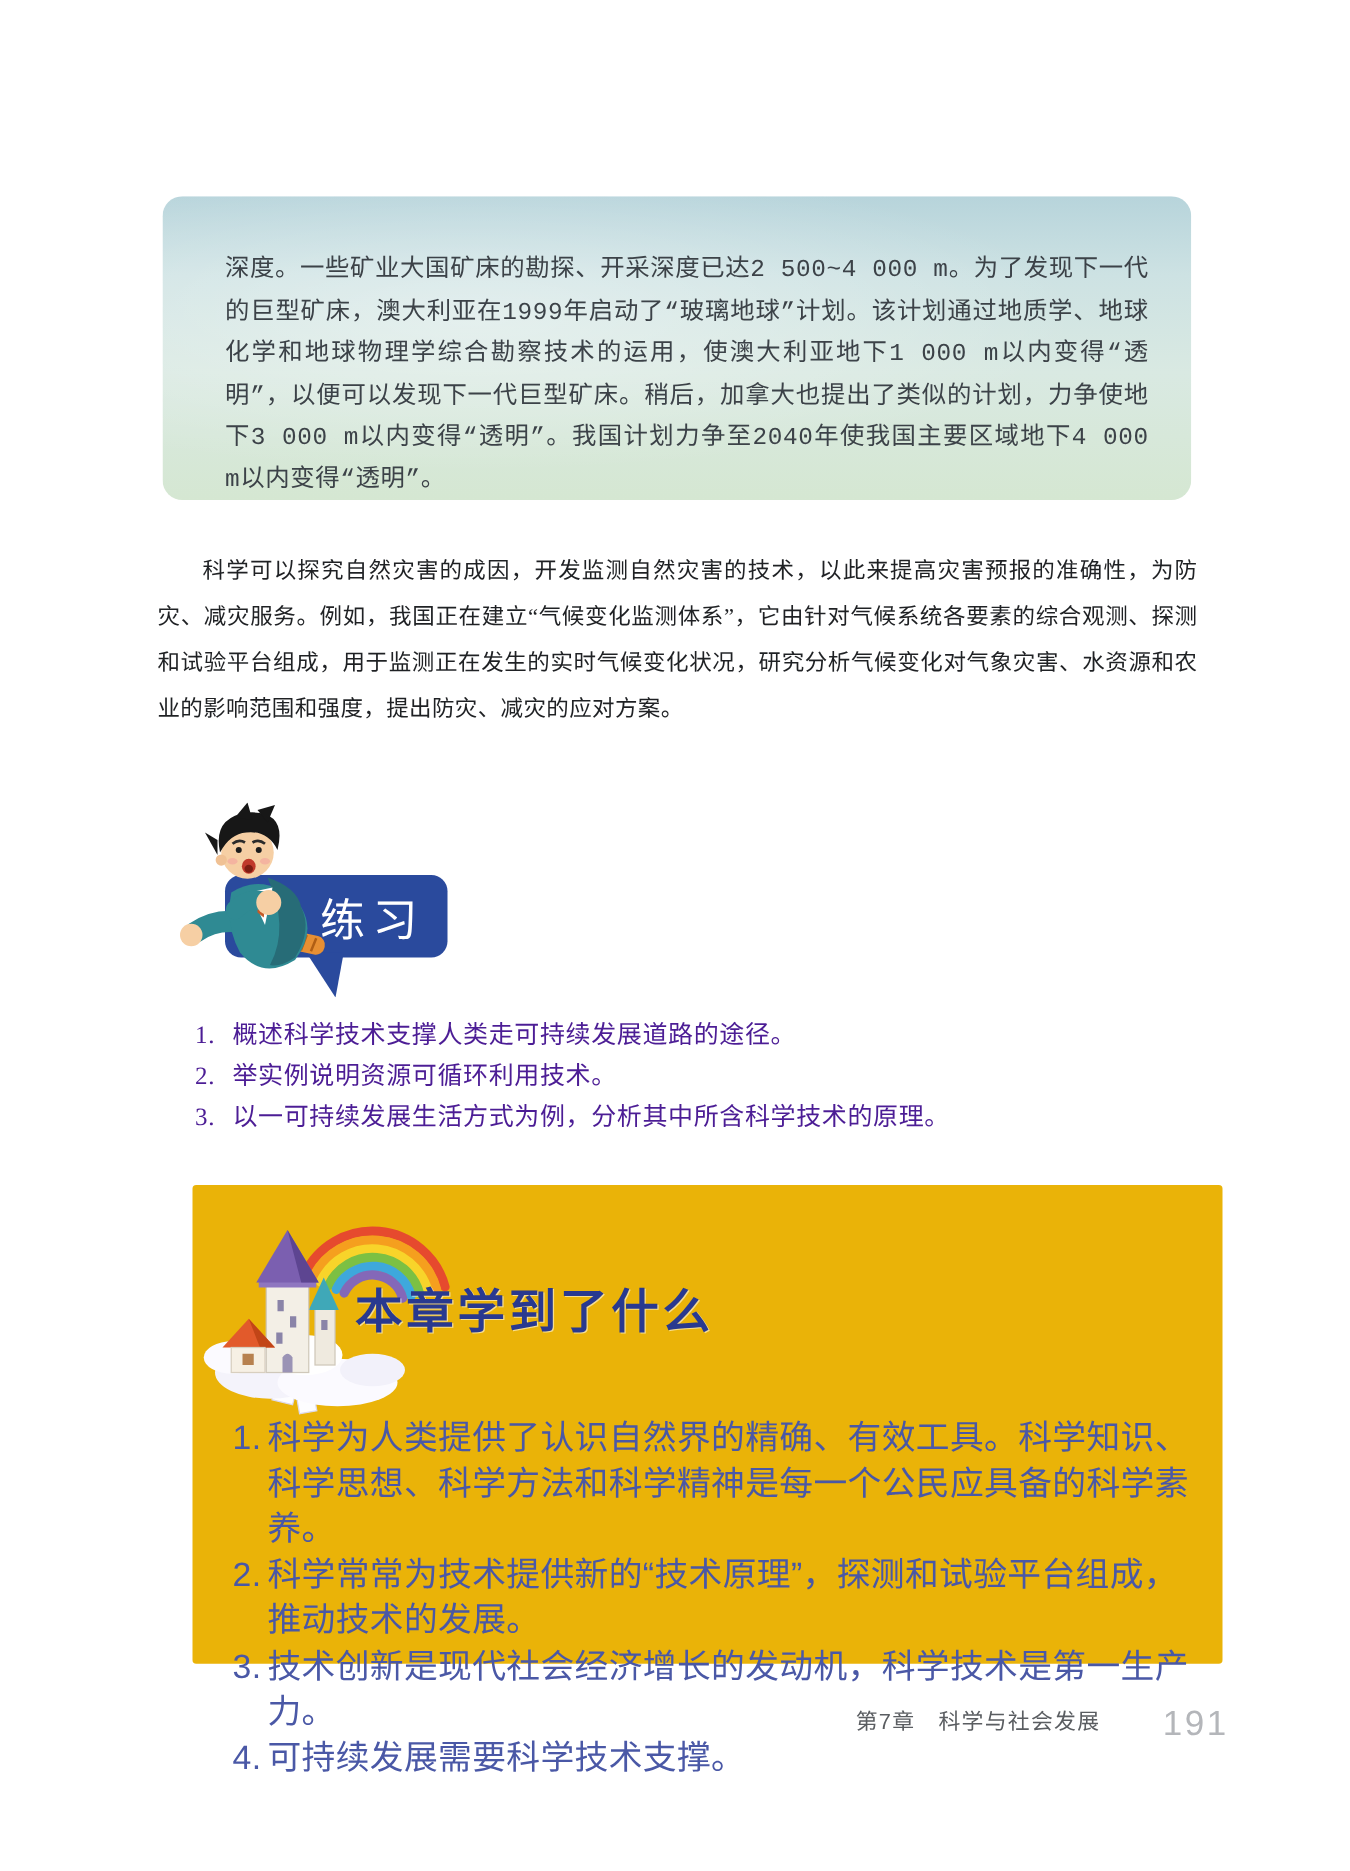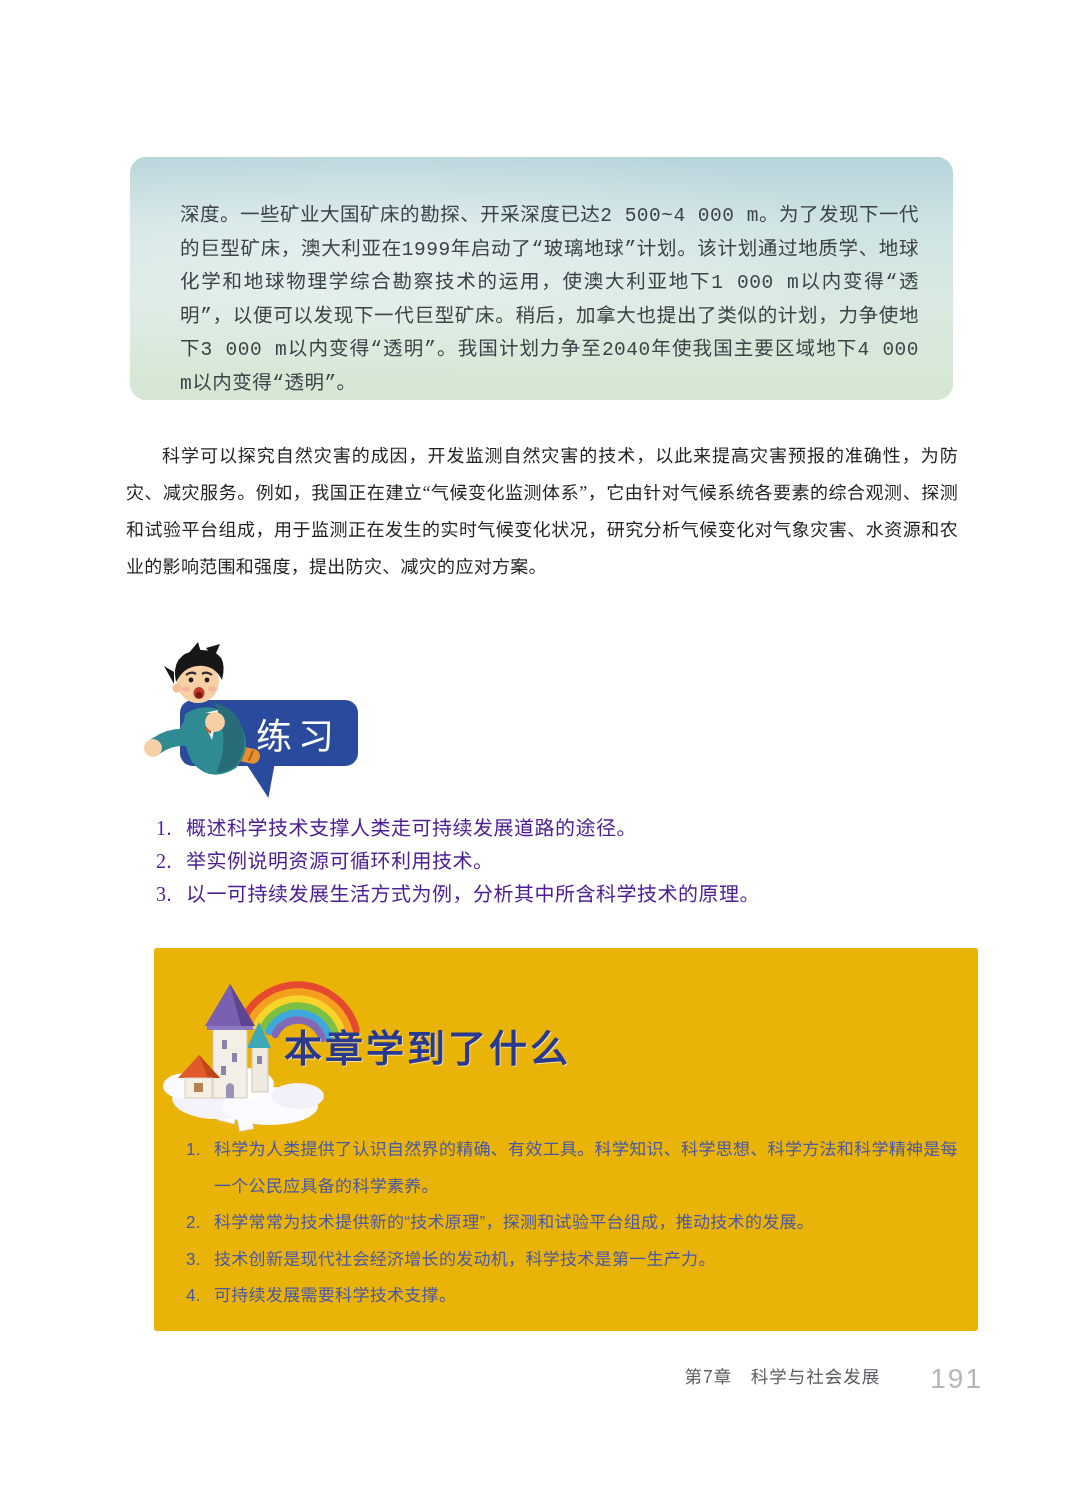--- a/index.html
+++ b/index.html
@@ -128,21 +128,21 @@
     text-shadow: 1px 1px 0 rgba(255,255,255,0.55);
   }
   .summary-list {
     position: absolute;
     left: 30px; top: 184px;
     width: 776px;
     margin: 0; padding: 0;
     list-style: none;
     counter-reset: smn;
     font-family: "Liberation Sans", sans-serif;
-    font-size: 17px;
+    font-size: 27px;
     line-height: 36.5px;
     color: #4a58a6;
     letter-spacing: 0.3px;
   }
   .summary-list li {
     counter-increment: smn;
     position: relative;
     padding-left: 30px;
   }
   .summary-list li::before {

